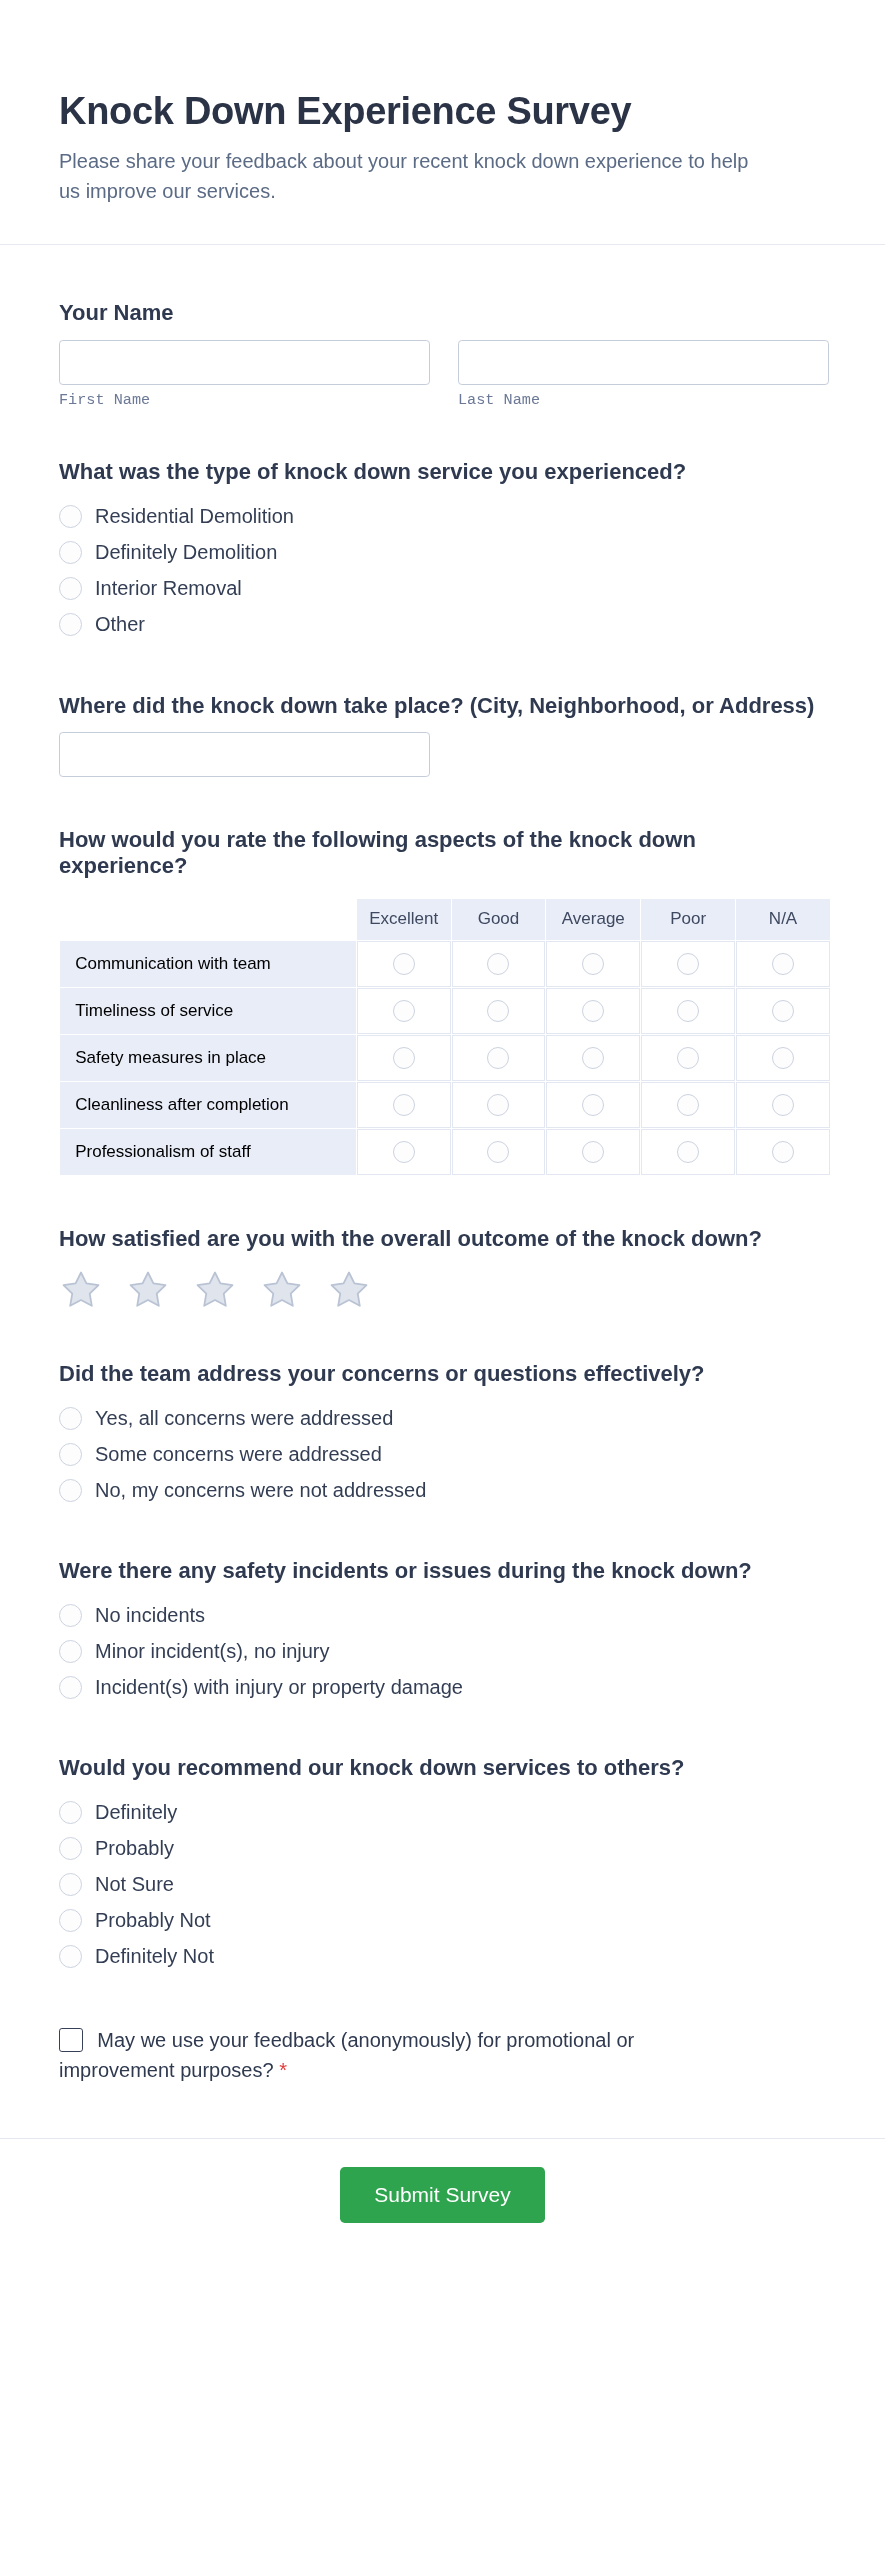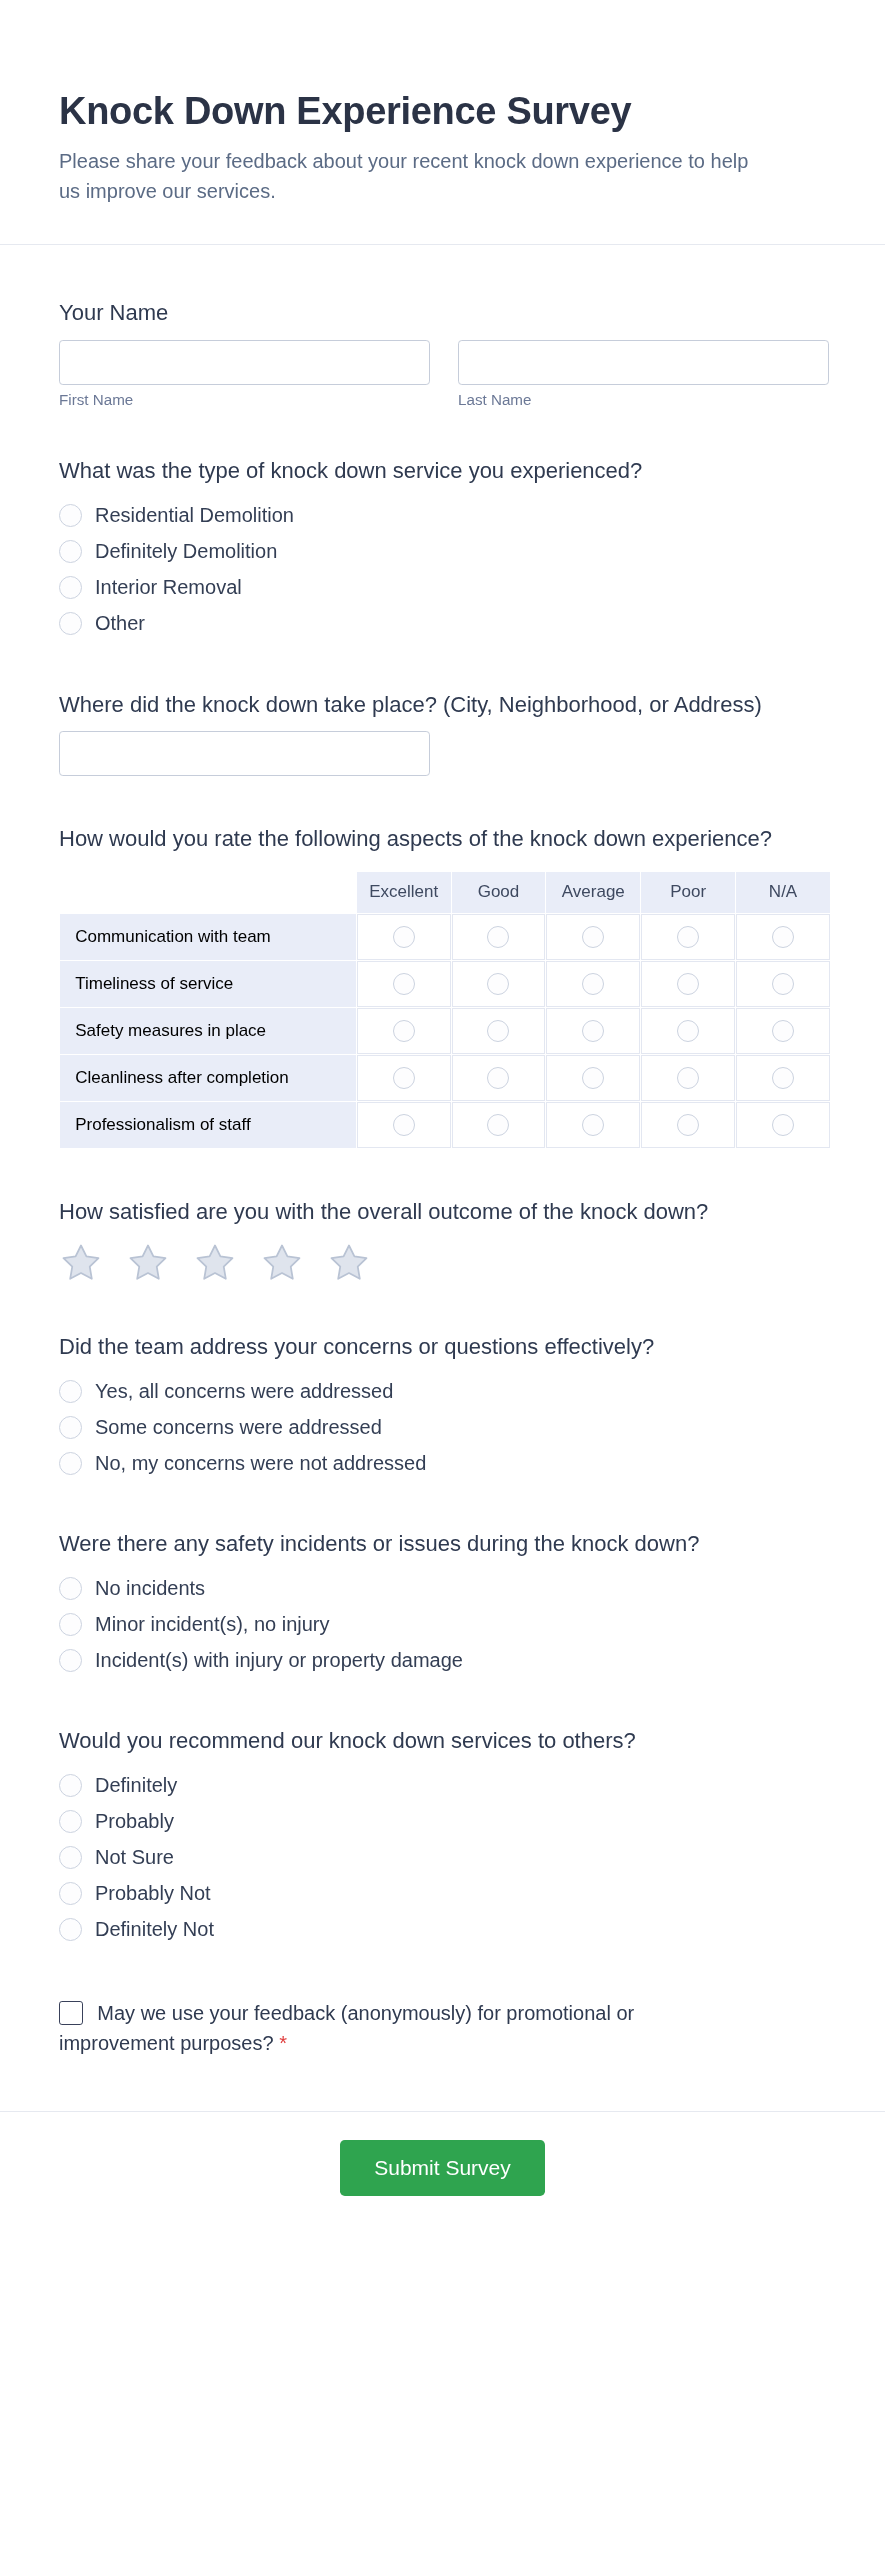--- a/index.html
+++ b/index.html
@@ -12,29 +12,29 @@
   }
 
   
   .form-header { padding: 50px 59px 38px 59px; border-bottom: 1px solid #e6e9f0; margin-top: 40px; }
   .form-title { font-size: 38px; font-weight: 700; color: #2b3346; letter-spacing: -0.3px; }
   .form-subtitle { margin-top: 13.3px; font-size: 20px; line-height: 1.5; color: #5b6b85; max-width: 709px; }
 
   
   .form-body { padding: 55px 56px 0 59px; }
   .q { margin-bottom: 50px; }
-  .q-label { display: block; font-size: 22px; font-weight: 400; color: #2f3a50; margin-bottom: 13.3px; }
+  .q-label { display: block; font-size: 22px; font-weight: 700; color: #2f3a50; margin-bottom: 13.3px; }
 
   .text-input {
     height: 45px; width: 371px;
     border: 1px solid #c6cdda; border-radius: 3.8px;
     background: #fff; font-size: 19px; color: #2c3345;
     padding: 0 11.4px; font-family: inherit; outline: none;
   }
-  .name-row { display: flex; gap: 28px; }
+  .name-row { display: flex; gap: 28px; font-family: Liberation Mono, monospace; }
   .sub-field { width: 371px; }
   .sub-field .text-input { width: 100%; }
   .sublabel { margin-top: 6.7px; font-size: 15.2px; color: #6b7896; }
 
   
   .opt { display: flex; align-items: center; gap: 13px; min-height: 36px; cursor: pointer; }
   .opt-label { font-size: 20px; color: #333e54; }
   .radio {
     width: 23px; height: 23px; flex: none;
     border: 1.9px solid #ccd3e0; border-radius: 50%; background: #fdfdfe;

